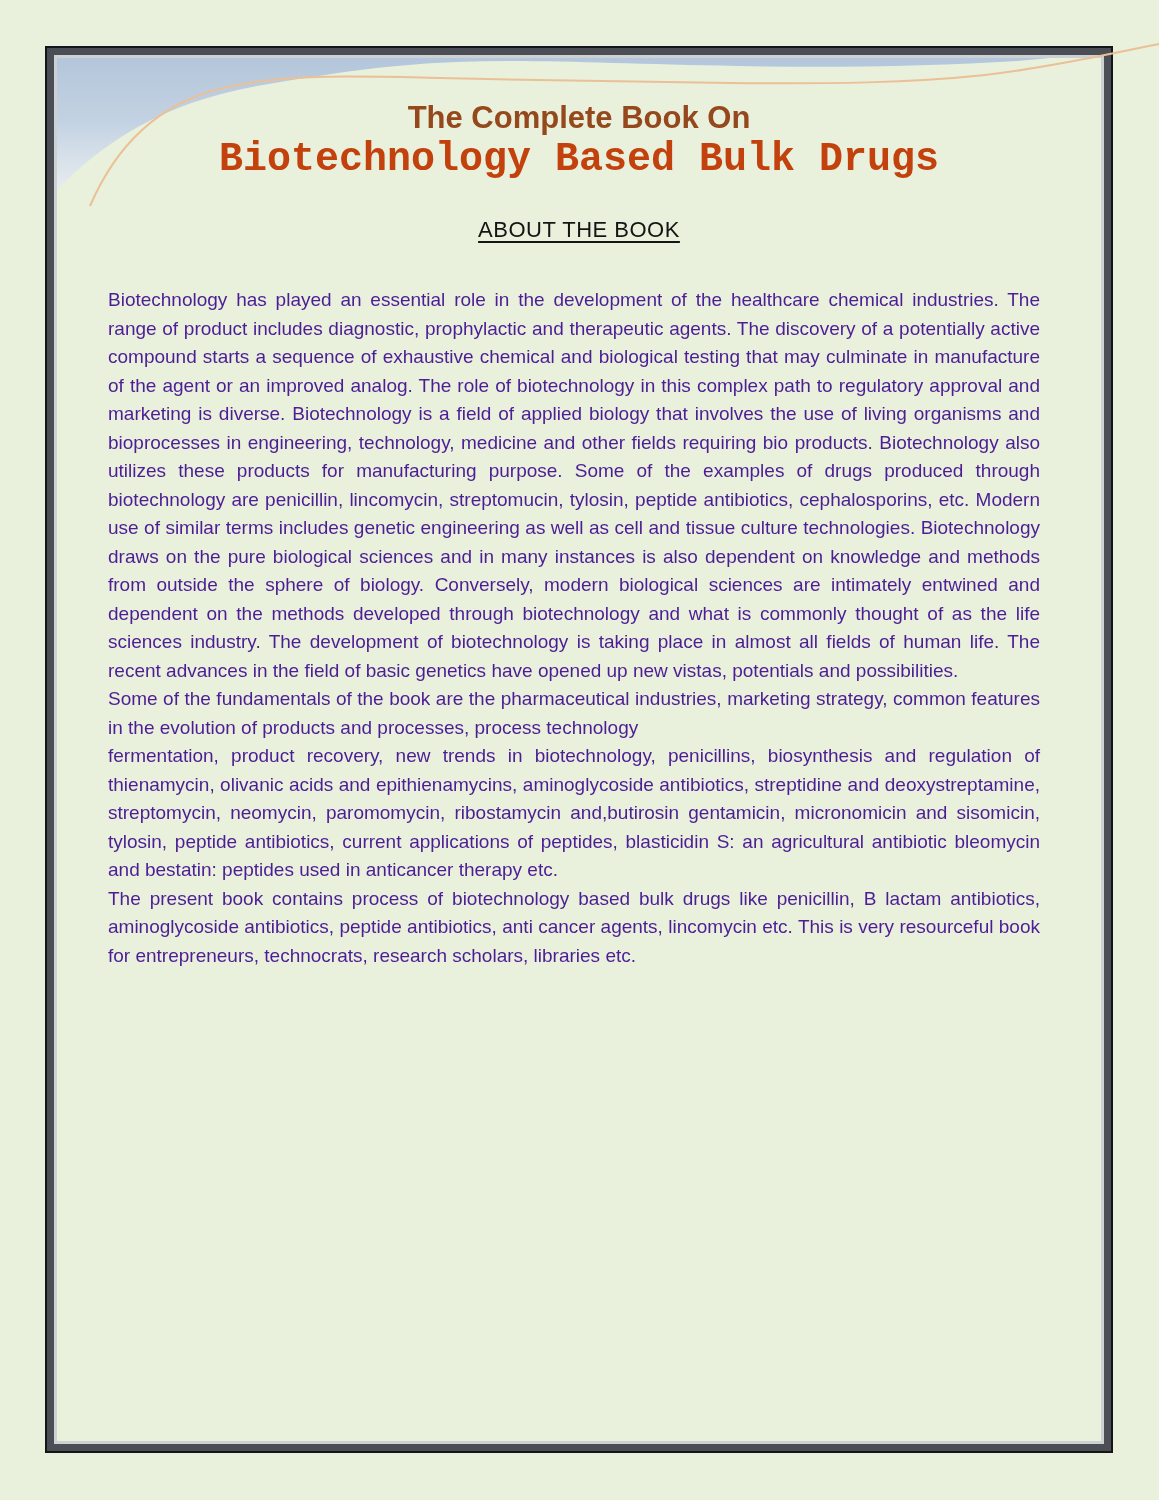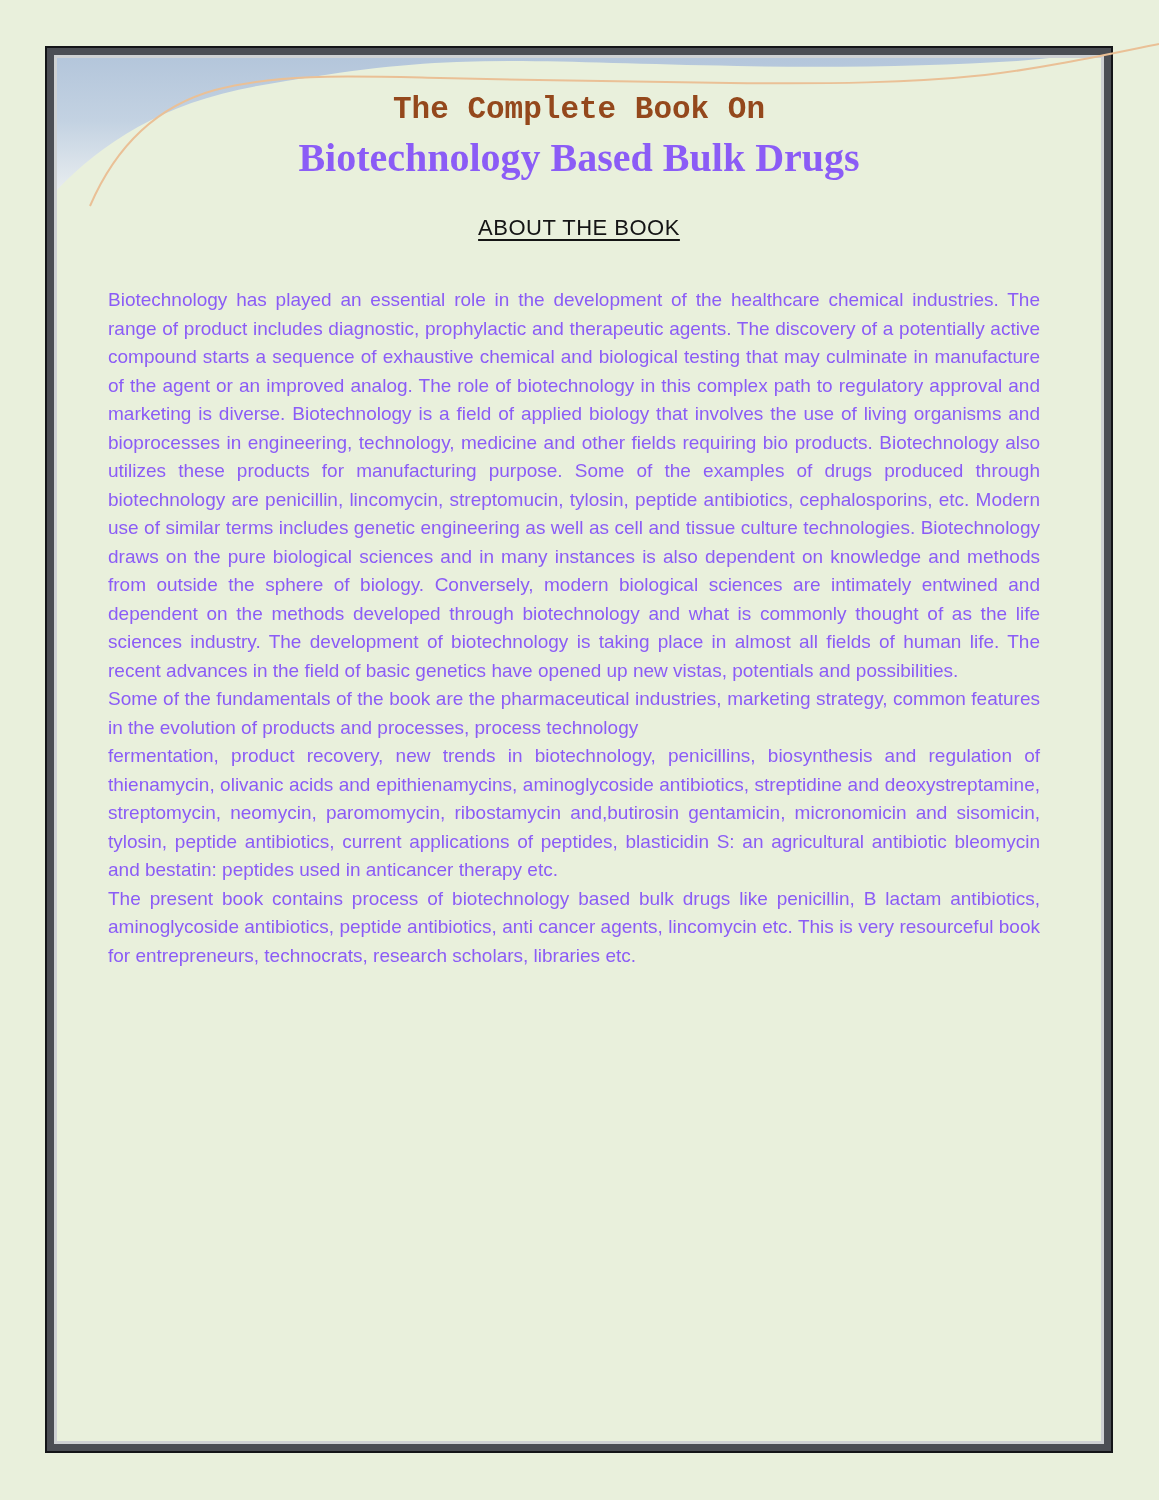--- a/index.html
+++ b/index.html
@@ -69,52 +69,53 @@
     width: 100%;
     height: 100%;
   }
   .titles {
     position: relative;
     z-index: 2;
     text-align: center;
     padding-top: 34px;
   }
   .title1 {
-    font-family: Liberation Mono, monospace;
+    font-family: Liberation Sans, sans-serif;
     font-weight: 700;
     font-size: 31px;
     line-height: 36px;
     color: #94481c;
+    margin-top: 8px;
   }
   .title2 {
-    font-family: Liberation Serif, serif;
+    font-family: Liberation Mono, monospace;
     font-weight: 700;
     font-size: 40px;
     line-height: 46px;
-    margin-top: 7px;
-    color: #8b5cf6;
+    margin-top: 1px;
+    color: #c2410c;
   }
   .section-heading {
     display: inline-block;
     margin-top: 34px;
     font-weight: 400;
     font-size: 22px;
     line-height: 26px;
     letter-spacing: 0.5px;
     color: #151515;
     text-decoration: underline;
     text-underline-offset: 4px;
     text-decoration-thickness: 2px;
   }
   
   .body-text {
     position: relative;
     z-index: 2;
     padding: 2px 61px 0 51px;
-    color: #8b5cf6;
+    color: #4c1d95;
   }
   .body-text p {
     margin: 0;
     font-size: 19px;
     line-height: 28.5px;
     text-align: justify;
   }
 </style>
 </head>
 <body>

